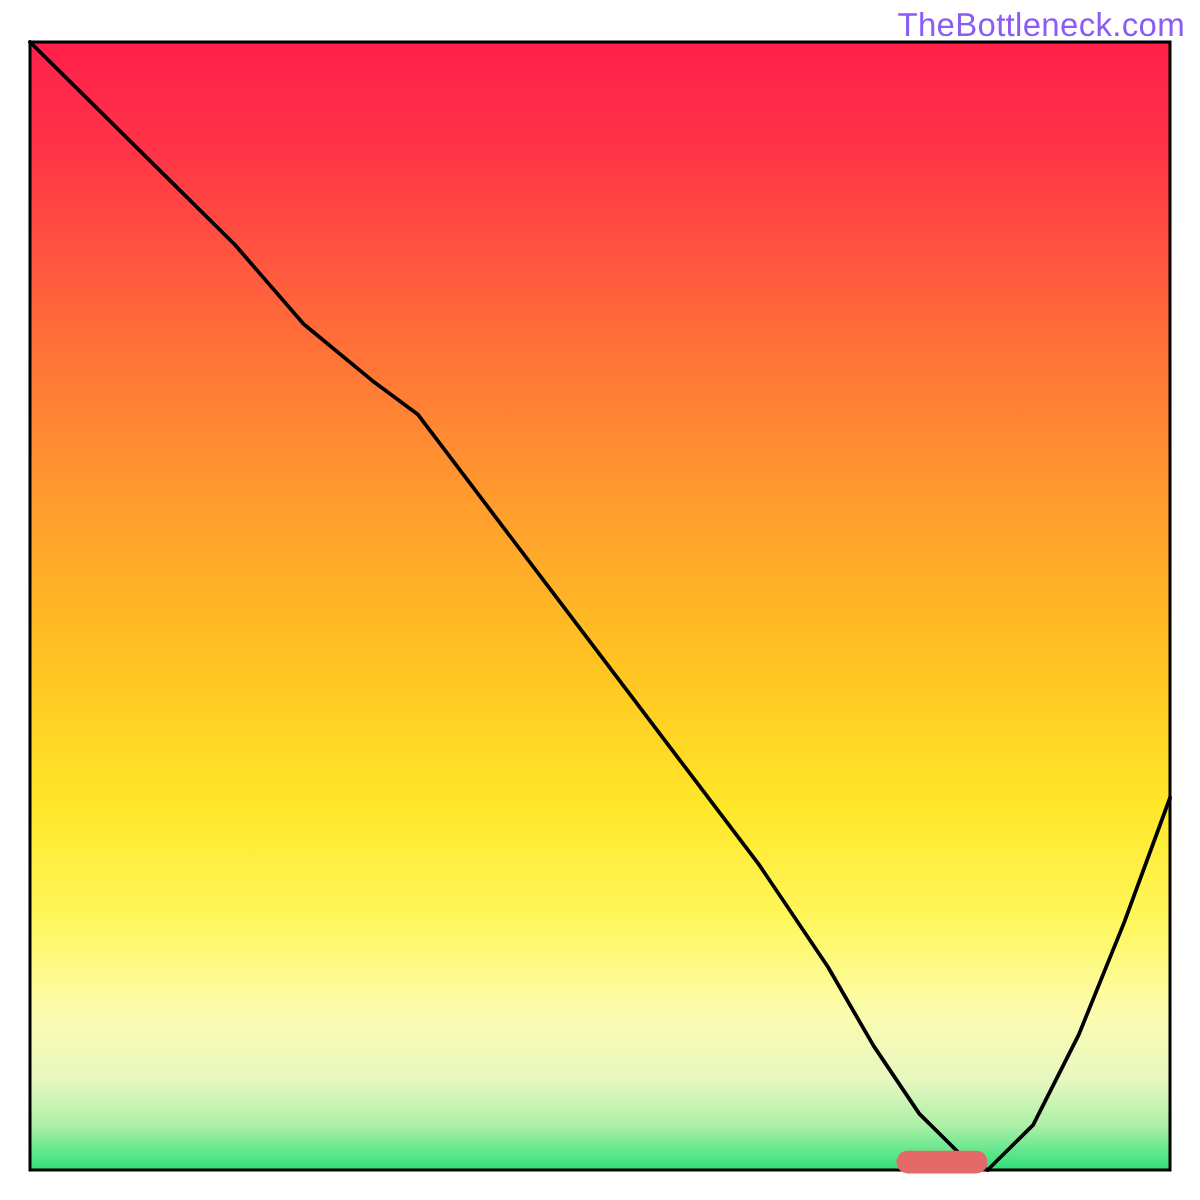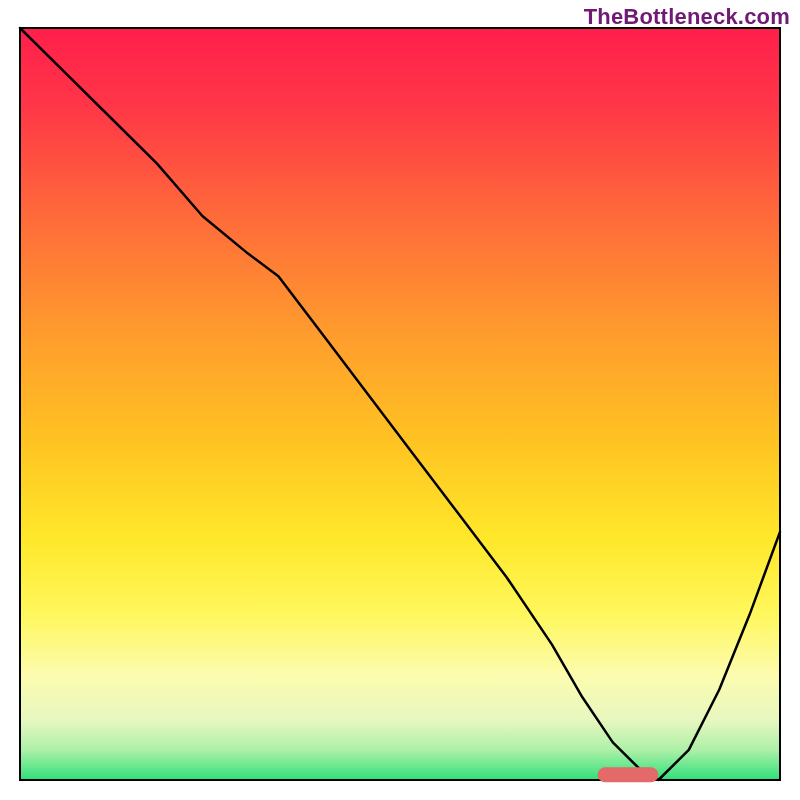--- a/index.html
+++ b/index.html
@@ -13,22 +13,22 @@
   .frame {
     position: relative;
     width: 800px;
     height: 800px;
   }
   .watermark {
     position: absolute;
     top: 4px;
     right: 10px;
     font-size: 22px;
-    font-weight: bold;
-    color: #701a75;
+    font-weight: normal;
+    color: #8b5cf6;
     letter-spacing: 0.2px;
   }
   svg {
     display: block;
   }
 </style>
 </head>
 <body>
 
 <div class="frame">

